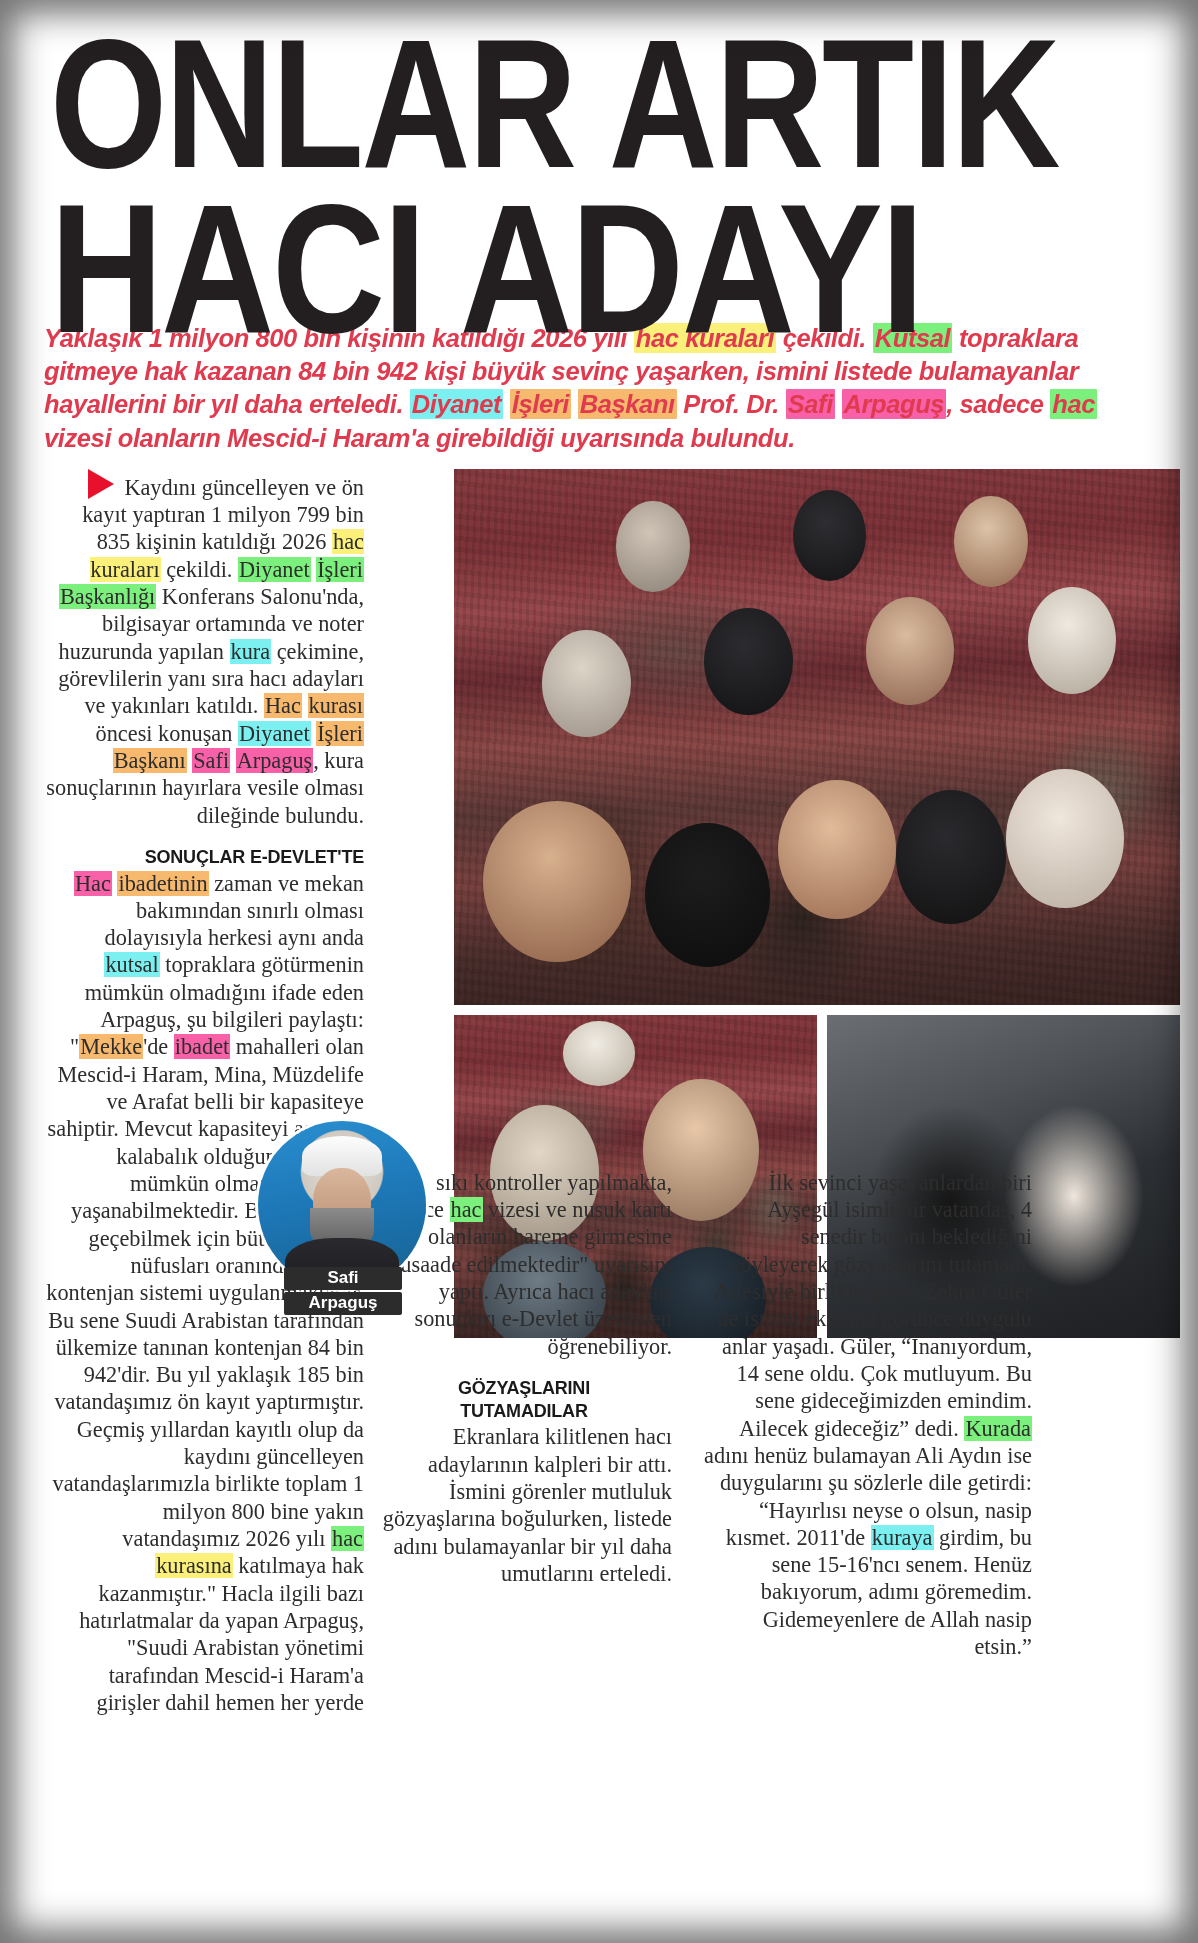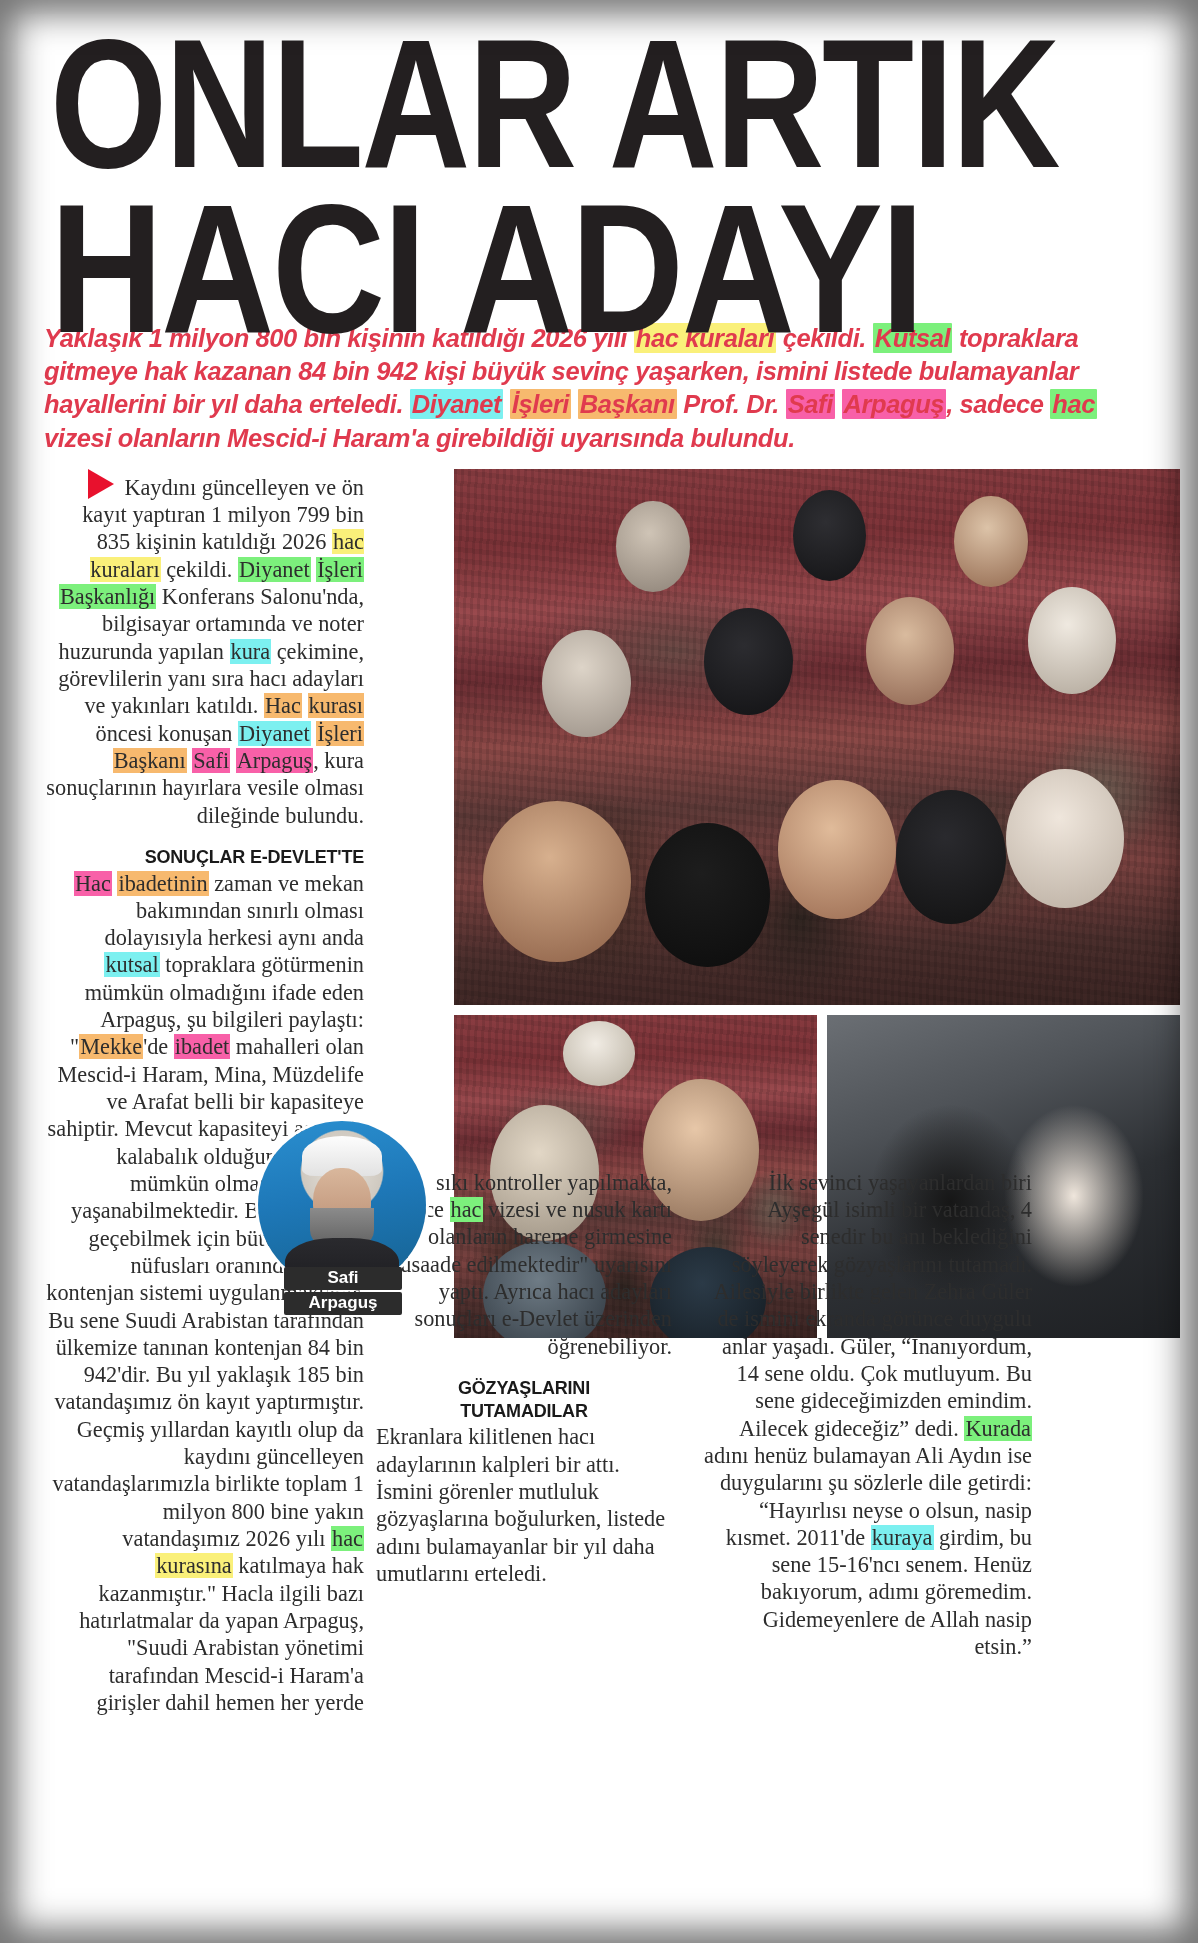--- a/index.html
+++ b/index.html
@@ -310,21 +310,21 @@
 
       <p><span class="hi" style="background:#f860a8">Hac</span><span> </span><span class="hi" style="background:#f7b96e">ibadetinin</span><span> zaman ve mekan bakımından sınırlı olması dolayısıyla herkesi aynı anda </span><span class="hi" style="background:#7cf0f0">kutsal</span><span> topraklara götürmenin mümkün olmadığını ifade eden Arpaguş, şu bilgileri paylaştı: "</span><span class="hi" style="background:#f7b96e">Mekke</span><span>'de </span><span class="hi" style="background:#f860a8">ibadet</span><span> mahalleri olan Mescid-i Haram, Mina, Müzdelife ve Arafat belli bir kapasiteye sahiptir. Mevcut kapasiteyi aşan bir kalabalık olduğunda telafisi mümkün olmayan facialar yaşanabilmektedir. Bunun önüne geçebilmek için bütün ülkelere nüfusları oranında kota ve kontenjan sistemi uygulanmaktadır. Bu sene Suudi Arabistan tarafından ülkemize tanınan kontenjan 84 bin 942'dir. Bu yıl yaklaşık 185 bin vatandaşımız ön kayıt yaptırmıştır. Geçmiş yıllardan kayıtlı olup da kaydını güncelleyen vatandaşlarımızla birlikte toplam 1 milyon 800 bine yakın vatandaşımız 2026 yılı </span><span class="hi" style="background:#7cf07c">hac</span><span> </span><span class="hi" style="background:#faf07a">kurasına</span><span> katılmaya hak kazanmıştır." Hacla ilgili bazı hatırlatmalar da yapan Arpaguş, "Suudi Arabistan yönetimi tarafından Mescid-i Haram'a girişler dahil hemen her yerde</span></p>
     </div>
 
     <div class="col c2">
       <p class="rightalign"><span>sıkı kontroller yapılmakta, sadece </span><span class="hi" style="background:#7cf07c">hac</span><span> vizesi ve nusuk kartı olanların hareme girmesine müsaade edilmektedir" uyarısını yaptı. Ayrıca hacı adayları sonuçları e-Devlet üzerinden öğrenebiliyor.</span></p>
 
       <div class="subhead center">GÖZYAŞLARINI</div>
       <div class="subhead center" style="margin-top:0">TUTAMADILAR</div>
 
-      <p style="text-align:left">Ekranlara kilitlenen hacı adaylarının kalpleri bir attı. İsmini görenler mutluluk gözyaşlarına boğulurken, listede adını bulamayanlar bir yıl daha umutlarını erteledi.</p>
+      <p style="text-align:right">Ekranlara kilitlenen hacı adaylarının kalpleri bir attı. İsmini görenler mutluluk gözyaşlarına boğulurken, listede adını bulamayanlar bir yıl daha umutlarını erteledi.</p>
     </div>
 
     <div class="col c3">
       <p><span>İlk sevinci yaşayanlardan biri Ayşegül isimli bir vatandaş, 4 senedir bu anı beklediğini söyleyerek gözyaşlarını tutamadı. Ailesiyle birlikte gelen Zehra Güler de ismini ekranda görünce duygulu anlar yaşadı. Güler, “İnanıyordum, 14 sene oldu. Çok mutluyum. Bu sene gideceğimizden emindim. Ailecek gideceğiz” dedi. </span><span class="hi" style="background:#7cf07c">Kurada</span><span> adını henüz bulamayan Ali Aydın ise duygularını şu sözlerle dile getirdi: “Hayırlısı neyse o olsun, nasip kısmet. 2011'de </span><span class="hi" style="background:#7cf0f0">kuraya</span><span> girdim, bu sene 15-16'ncı senem. Henüz bakıyorum, adımı göremedim. Gidemeyenlere de Allah nasip etsin.”</span></p>
     </div>
 
   </div>
 </div>
 </div>
 

